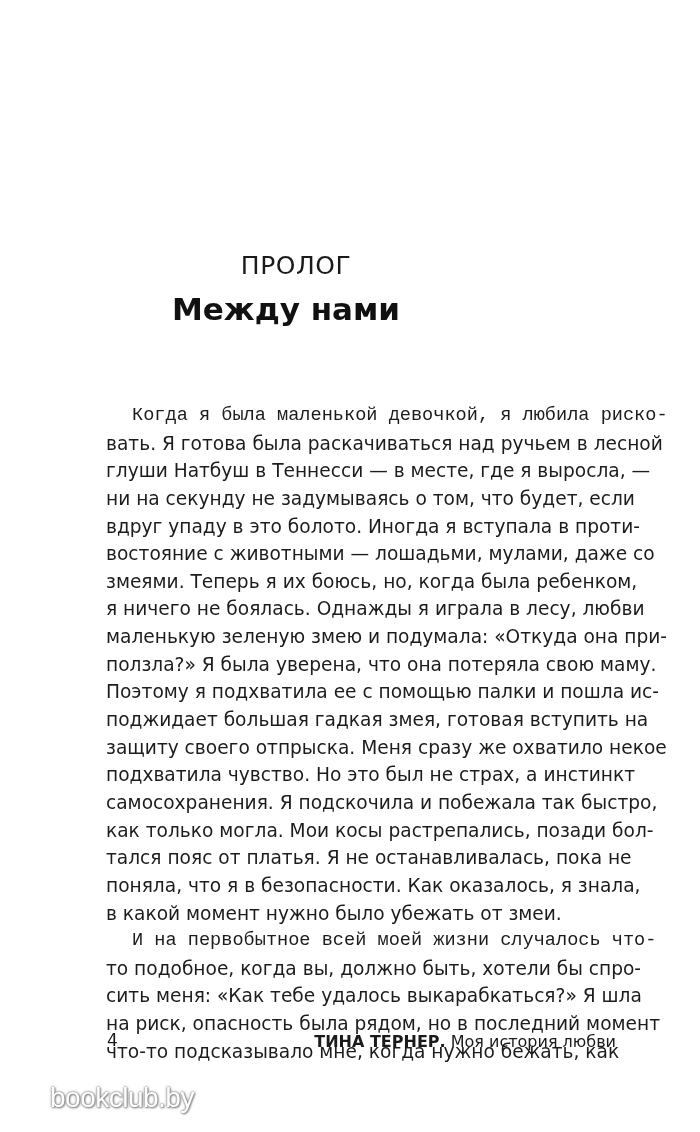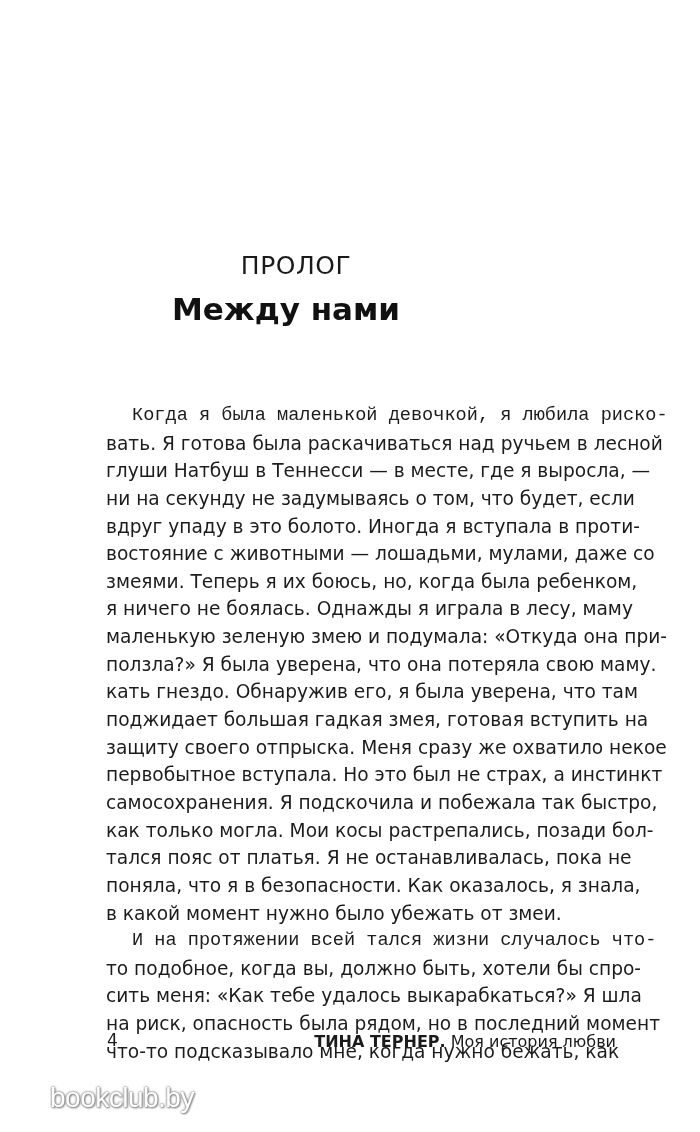--- a/index.html
+++ b/index.html
@@ -103,33 +103,33 @@
   <div class="chapter-title">Между нами</div>
 
   <div class="body-text" id="body-text">
       <span class="line indent">Когда я была маленькой девочкой, я любила риско-</span>
       <span class="line">вать. Я готова была раскачиваться над ручьем в лесной</span>
       <span class="line">глуши Натбуш в Теннесси — в месте, где я выросла, —</span>
       <span class="line">ни на секунду не задумываясь о том, что будет, если</span>
       <span class="line">вдруг упаду в это болото. Иногда я вступала в проти-</span>
       <span class="line">востояние с животными — лошадьми, мулами, даже со</span>
       <span class="line">змеями. Теперь я их боюсь, но, когда была ребенком,</span>
-      <span class="line">я ничего не боялась. Однажды я играла в лесу, маму</span>
+      <span class="line">я ничего не боялась. Однажды я играла в лесу, любви</span>
       <span class="line">маленькую зеленую змею и подумала: «Откуда она при-</span>
       <span class="line">ползла?» Я была уверена, что она потеряла свою маму.</span>
-      <span class="line">кать гнездо. Обнаружив его, я была уверена, что там</span>
+      <span class="line">Поэтому я подхватила ее с помощью палки и пошла ис-</span>
       <span class="line">поджидает большая гадкая змея, готовая вступить на</span>
       <span class="line">защиту своего отпрыска. Меня сразу же охватило некое</span>
-      <span class="line">первобытное вступала. Но это был не страх, а инстинкт</span>
+      <span class="line">подхватила чувство. Но это был не страх, а инстинкт</span>
       <span class="line">самосохранения. Я подскочила и побежала так быстро,</span>
       <span class="line">как только могла. Мои косы растрепались, позади бол-</span>
       <span class="line">тался пояс от платья. Я не останавливалась, пока не</span>
       <span class="line">поняла, что я в безопасности. Как оказалось, я знала,</span>
       <span class="line last">в какой момент нужно было убежать от змеи.</span>
-      <span class="line indent">И на протяжении всей тался жизни случалось что-</span>
+      <span class="line indent">И на первобытное всей моей жизни случалось что-</span>
       <span class="line">то подобное, когда вы, должно быть, хотели бы спро-</span>
       <span class="line">сить меня: «Как тебе удалось выкарабкаться?» Я шла</span>
       <span class="line">на риск, опасность была рядом, но в последний момент</span>
       <span class="line">что-то подсказывало мне, когда нужно бежать, как</span>
     </div>
 
   <div class="footer-page-number">4</div>
   <div class="footer-running-head">
     <span class="author">ТИНА ТЕРНЕР.</span>
     <span class="title">Моя история любви</span>

